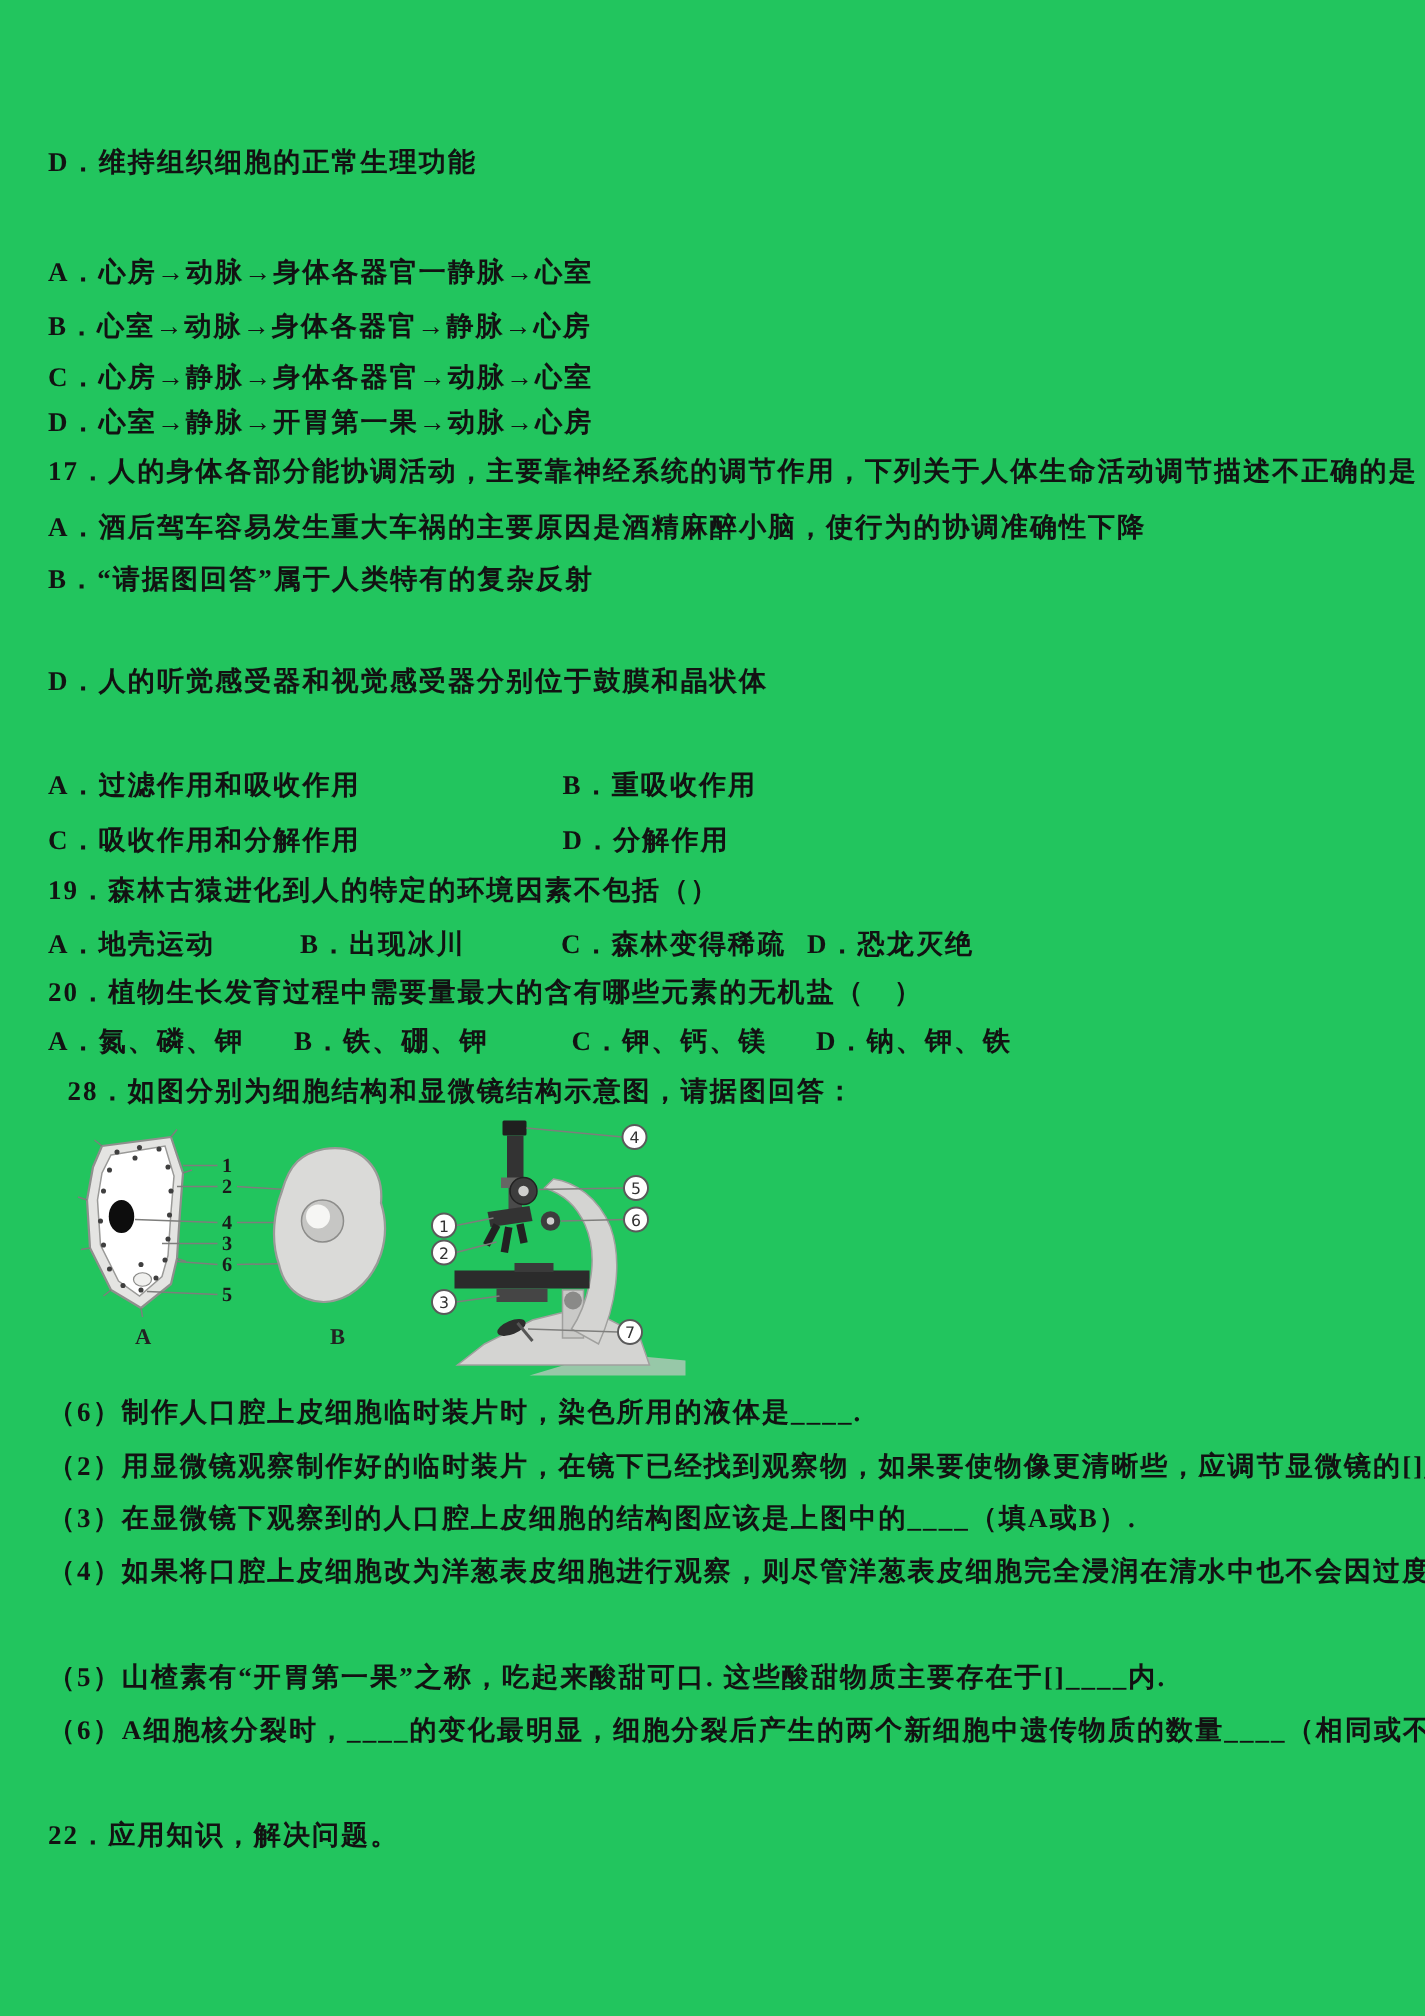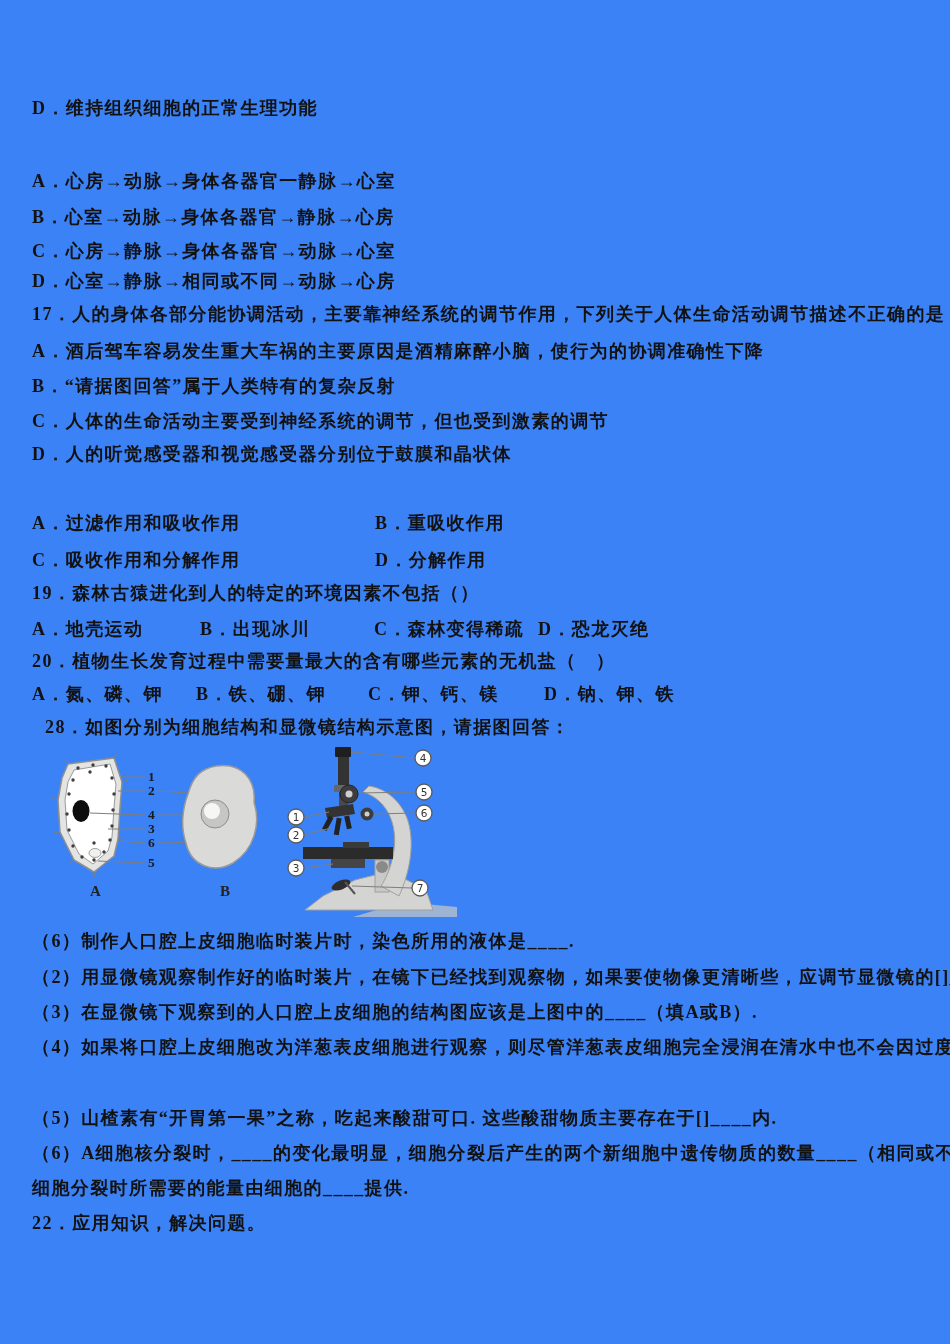--- a/index.html
+++ b/index.html
@@ -1,16 +1,16 @@
 <!DOCTYPE html>
 <html><head>
 <meta charset="utf-8">
 <style>
   html,body{margin:0;padding:0;background:#fff;}
-  #page{position:relative;width:950px;height:1344px;background:#3b82f6;overflow:hidden;
+  #page{position:relative;width:950px;height:1344px;background:#22c55e;overflow:hidden;
         font-family:"Liberation Serif","DejaVu Serif",serif;color:#121212;font-weight:700;}
   .ln{position:absolute;left:32px;font-size:18px;line-height:23px;letter-spacing:1.4px;white-space:nowrap;}
   .row{position:absolute;left:0;width:950px;height:23px;font-size:18px;letter-spacing:1.4px;white-space:nowrap;}
   .opt{position:absolute;top:0;}
   #figure{position:absolute;left:30px;top:744px;width:430px;height:176px;}
   #cells-svg{position:absolute;left:8px;top:0;}
   #scope-svg{position:absolute;left:253px;top:0;}
   .num-label{font-family:"Liberation Serif","DejaVu Serif",serif;font-size:13.5px;font-weight:700;fill:#1a1a1a;}
   .cap-label{font-family:"Liberation Serif","DejaVu Serif",serif;font-size:15px;font-weight:700;fill:#222;}
   .circ-digit{font-family:"DejaVu Sans","Liberation Sans",sans-serif;font-size:10.5px;font-weight:400;fill:#333;}
@@ -19,26 +19,25 @@
 </head>
 <body>
 
 <div id="page">
 
   <div class="ln" style="top:97px">D．维持组织细胞的正常生理功能</div>
 
   <div class="ln" style="top:170px">A．心房→动脉→身体各器官一静脉→心室</div>
   <div class="ln" style="top:206px">B．心室→动脉→身体各器官→静脉→心房</div>
   <div class="ln" style="top:240px">C．心房→静脉→身体各器官→动脉→心室</div>
-  <div class="ln" style="top:270px">D．心室→静脉→相同或不同→动脉→心房</div>
+  <div class="ln" style="top:270px">D．心室→静脉→开胃第一果→动脉→心房</div>
 
   <div class="ln" style="top:303px">17．人的身体各部分能协调活动，主要靠神经系统的调节作用，下列关于人体生命活动调节描述不正确的是</div>
   <div class="ln" style="top:340px">A．酒后驾车容易发生重大车祸的主要原因是酒精麻醉小脑，使行为的协调准确性下降</div>
   <div class="ln" style="top:375px">B．“请据图回答”属于人类特有的复杂反射</div>
-  <div class="ln" style="top:410px">C．人体的生命活动主要受到神经系统的调节，但也受到激素的调节</div>
   <div class="ln" style="top:443px">D．人的听觉感受器和视觉感受器分别位于鼓膜和晶状体</div>
 
   <div class="row" style="top:511px">
     <span class="opt" style="left:32px">A．过滤作用和吸收作用</span>
     <span class="opt" style="left:375px">B．重吸收作用</span>
   </div>
   <div class="row" style="top:548px">
     <span class="opt" style="left:32px">C．吸收作用和分解作用</span>
     <span class="opt" style="left:375px">D．分解作用</span>
   </div>
@@ -48,21 +47,21 @@
     <span class="opt" style="left:32px">A．地壳运动</span>
     <span class="opt" style="left:200px">B．出现冰川</span>
     <span class="opt" style="left:374px">C．森林变得稀疏</span>
     <span class="opt" style="left:538px">D．恐龙灭绝</span>
   </div>
 
   <div class="ln" style="top:650px">20．植物生长发育过程中需要量最大的含有哪些元素的无机盐（　）</div>
   <div class="row" style="top:682px">
     <span class="opt" style="left:32px">A．氮、磷、钾</span>
     <span class="opt" style="left:196px">B．铁、硼、钾</span>
-    <span class="opt" style="left:368px">C．钾、钙、镁</span>
+    <span class="opt" style="left:381px">C．钾、钙、镁</span>
     <span class="opt" style="left:544px">D．钠、钾、铁</span>
   </div>
 
   <div class="ln" style="top:716px;left:45px">28．如图分别为细胞结构和显微镜结构示意图，请据图回答：</div>
 
   <div id="figure">
 
     <svg id="cells-svg" width="243" height="176" viewBox="0 0 243 176">
 
       <polygon points="30,20 76,14 84,38 82,64 80,95 76,112 56,128 36,116 22,88 20,56 24,34" fill="#e4e4e2" stroke="#8f8f8d" stroke-width="1.5" stroke-linejoin="round"></polygon>
@@ -189,17 +188,16 @@
       </g>
     </svg>
   </div>
 
   <div class="ln" style="top:930px">（6）制作人口腔上皮细胞临时装片时，染色所用的液体是____.</div>
   <div class="ln" style="top:966px">（2）用显微镜观察制作好的临时装片，在镜下已经找到观察物，如果要使物像更清晰些，应调节显微镜的[]____.</div>
   <div class="ln" style="top:1001px">（3）在显微镜下观察到的人口腔上皮细胞的结构图应该是上图中的____（填A或B）.</div>
   <div class="ln" style="top:1036px">（4）如果将口腔上皮细胞改为洋葱表皮细胞进行观察，则尽管洋葱表皮细胞完全浸润在清水中也不会因过度吸水而</div>
   <div class="ln" style="top:1107px">（5）山楂素有“开胃第一果”之称，吃起来酸甜可口. 这些酸甜物质主要存在于[]____内.</div>
   <div class="ln" style="top:1142px">（6）A细胞核分裂时，____的变化最明显，细胞分裂后产生的两个新细胞中遗传物质的数量____（相同或不同）.</div>
-  <div class="ln" style="top:1177px">细胞分裂时所需要的能量由细胞的____提供.</div>
 
   <div class="ln" style="top:1212px">22．应用知识，解决问题。</div>
 
 </div>
 
 </body></html>

